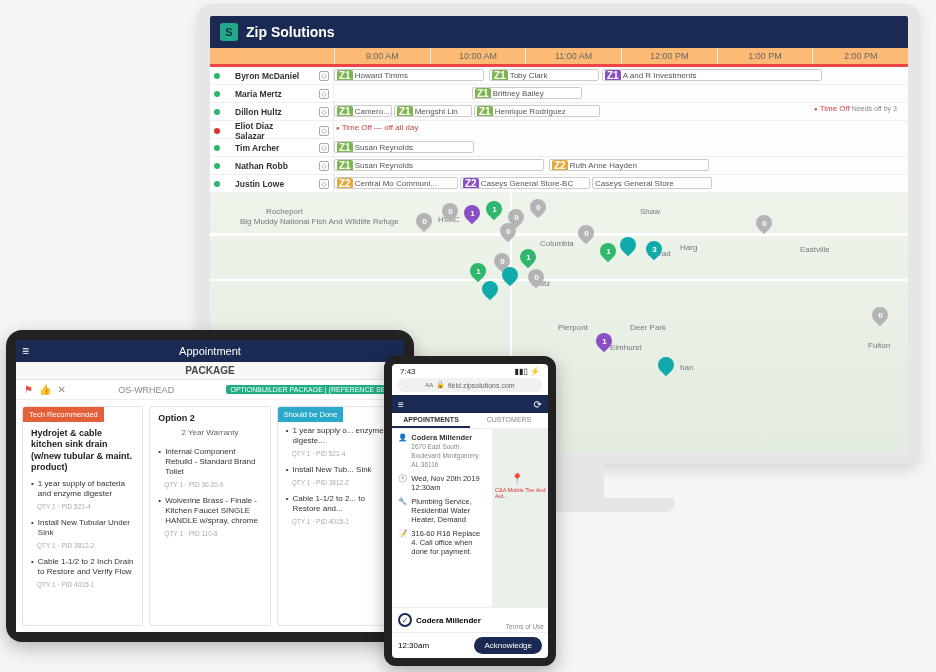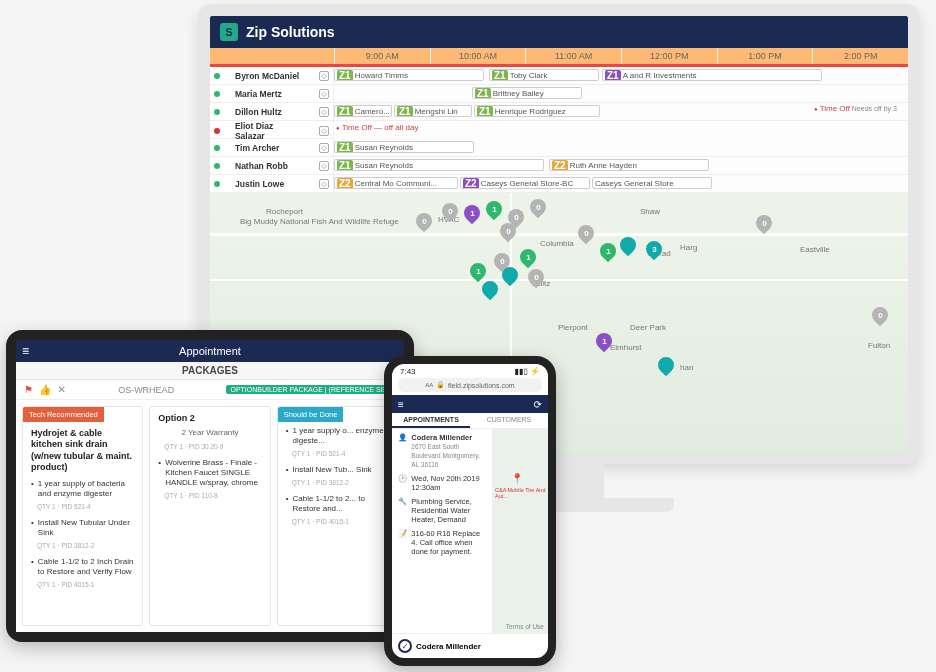--- a/index.html
+++ b/index.html
@@ -53,21 +53,21 @@
   .card { flex:1; border:1px solid #e3e3e3; border-radius:3px; display:flex; flex-direction:column; overflow:hidden;}
   .ribbon { font-size:7.5px; color:#fff; padding:3px 6px; width:fit-content; }
   .ribbon.orange { background:#e3603b; } .ribbon.teal { background:#2aa9c9; }
   .card h4 { font-size:9px; font-weight:700; padding:6px 8px 2px; color:#222; line-height:1.25;}
   .card .sub { font-size:8px; text-align:center; color:#666; padding:2px 0 6px;}
   .li { display:flex; gap:4px; padding:4px 8px; font-size:8px; color:#333; line-height:1.25;}
   .li::before { content:"•"; }
   .card .meta { font-size:6.5px; color:#aaa; padding:0 14px 4px;}
 
   
-  .phone { position:absolute; top:356px; left:384px; width:172px; height:310px; background:#fff; border:8px solid #222; border-radius:20px; box-shadow:0 6px 18px rgba(0,0,0,.28); display:flex; flex-direction:column; overflow:hidden;}
+  .phone { position:absolute; top:356px; left:384px; width:172px; height:310px; background:#fff; border:8px solid #222; border-radius:12px; box-shadow:0 6px 18px rgba(0,0,0,.28); display:flex; flex-direction:column; overflow:hidden;}
   .notch-row { height:14px; display:flex; align-items:center; justify-content:space-between; padding:0 8px; font-size:8px; color:#222; }
   .addr { height:14px; background:#f1f1f1; margin:0 6px 3px; border-radius:6px; display:flex; align-items:center; justify-content:center; font-size:7px; color:#666; gap:3px;}
   .phone-head { background:#1a2a52; height:18px; display:flex; align-items:center; justify-content:space-between; padding:0 6px; color:#fff; font-size:10px;}
   .ptabs { display:flex; font-size:7px; color:#888; border-bottom:1px solid #eee;}
   .ptabs div { flex:1; text-align:center; padding:3px 0;}
   .ptabs .active { color:#333; font-weight:700; border-bottom:2px solid #1a2a52;}
   .pbody { flex:1; display:flex; font-size:7.5px; }
   .pinfo { flex:1; padding:4px 6px; display:flex; flex-direction:column; gap:5px; color:#333;}
   .pinfo .row { display:flex; gap:4px; line-height:1.2;}
   .pinfo .row .ic { width:10px; color:#666;}
@@ -302,21 +302,21 @@
   <div class="monitor-stand"></div>
   <div class="monitor-base"></div>
 </div>
 
 <div class="tablet">
   <div class="tablet-screen">
     <div class="tab-header">
       <span class="menu">≡</span>
       <span>Appointment</span>
     </div>
-    <div class="subhead">PACKAGES</div>
+    <div class="subhead">PACKAGE</div>
     <div class="crumb">
       <span class="ico red">⚑</span>
       <span class="ico green">👍</span>
       <span class="ico">✕</span>
       <span style="flex:1; text-align:center;">OS-WRHEAD</span>
       <span class="chip">OPTIONBUILDER PACKAGE | (REFERENCE SET)</span>
     </div>
     <div class="cards" id="cards">
         <div class="card">
           <div class="ribbon orange">Tech Recommended</div>
@@ -324,20 +324,21 @@
           <div class="li">1 year supply of bacteria and enzyme digester</div>
           <div class="meta">QTY 1 · PID 521-4</div>
           <div class="li">Install New Tubular Under Sink</div>
           <div class="meta">QTY 1 · PID 3812-2</div>
           <div class="li">Cable 1-1/2 to 2 Inch Drain to Restore and Verify Flow</div>
           <div class="meta">QTY 1 · PID 4015-1</div>
         </div>
         <div class="card">
           <h4>Option 2</h4>
           <div class="sub">2 Year Warranty</div>
+          <div class="li">Internal Component Rebuild - Standard Brand Toilet</div>
           <div class="meta">QTY 1 · PID 30.20-9</div>
           <div class="li">Wolverine Brass - Finale - Kitchen Faucet SINGLE HANDLE w/spray, chrome</div>
           <div class="meta">QTY 1 · PID 110-8</div>
         </div>
         <div class="card">
           <div class="ribbon teal">Should be Done</div>
           <div class="li">1 year supply o... enzyme digeste...</div>
           <div class="meta">QTY 1 · PID 521-4</div>
           <div class="li">Install New Tub... Sink</div>
           <div class="meta">QTY 1 · PID 3812-2</div>
@@ -389,13 +390,17 @@
     <div class="pmap">
       <div class="pmpin">📍</div>
       <div style="position:absolute; left:2px; top:58px; font-size:5.5px; color:#d33;">C&amp;A Mobile Tire And Aut...</div>
     </div>
     <div class="pterms">Terms of Use</div>
   </div>
   <div class="pfoot">
     <div class="chk">✓</div>
     <span style="font-size:8px; font-weight:600;">Codera Millender</span>
   </div>
+  <div class="pbadgebar">
+    <span>12:30am</span>
+    <span class="ackbtn">Acknowledge</span>
+  </div>
 </div>
 
 </body></html>

